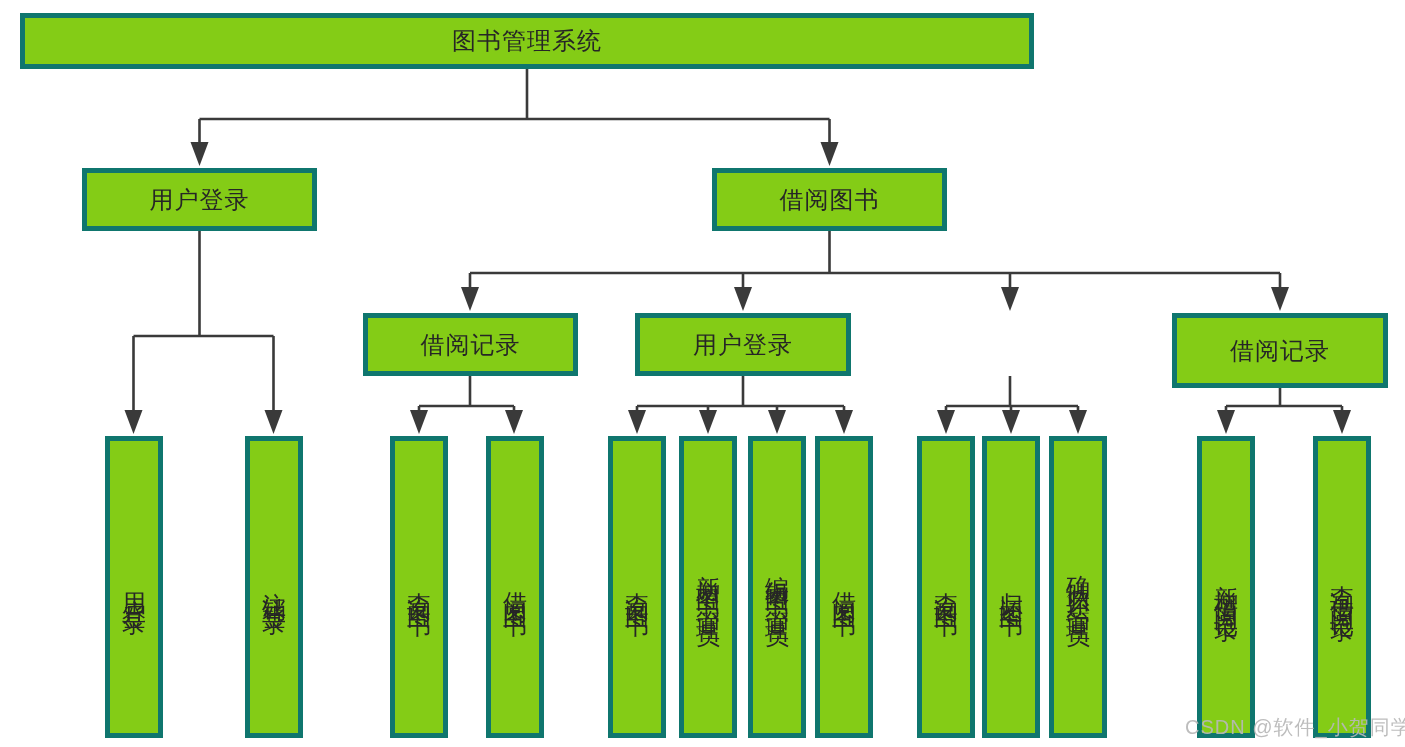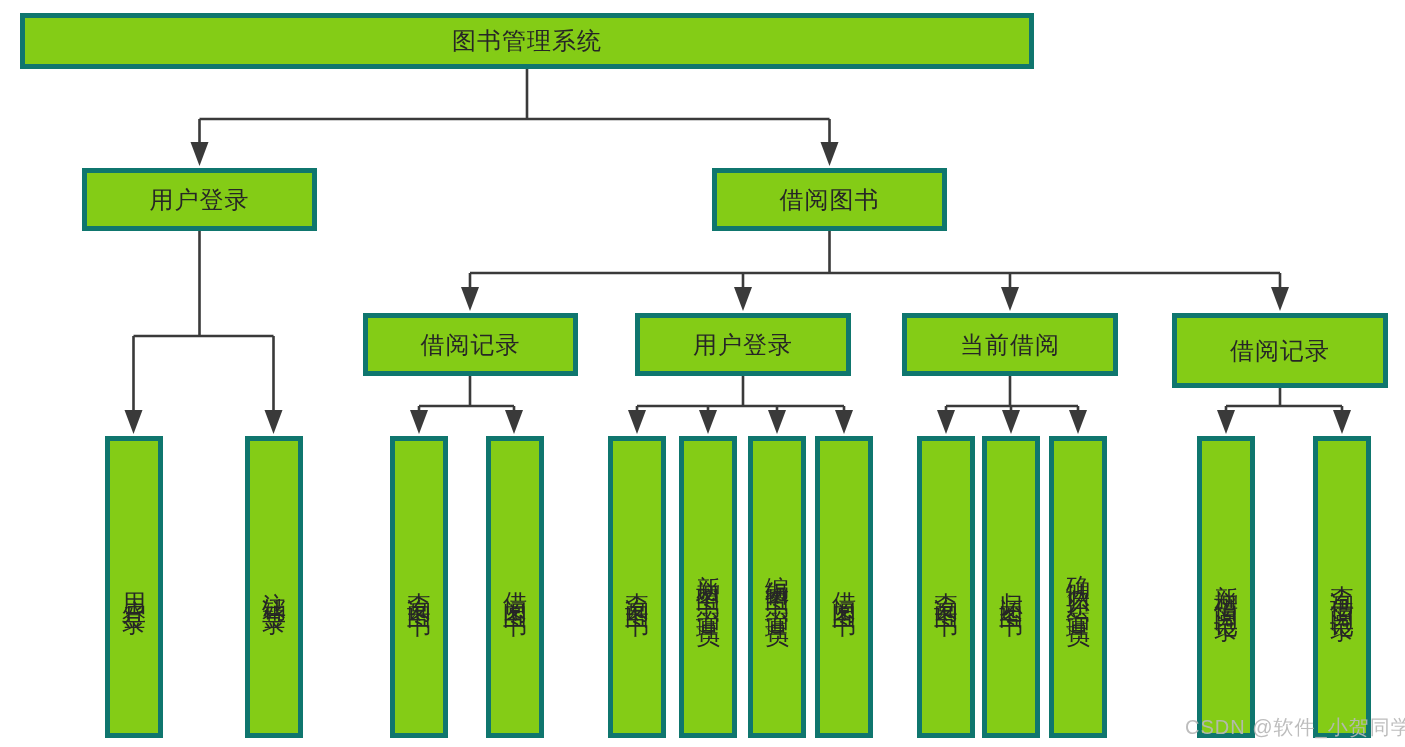--- a/index.html
+++ b/index.html
@@ -102,23 +102,20 @@
   <div class="box" style="left:712px;top:168px;width:235px;height:63px">
     <span class="htext">借阅图书</span>
   </div>
 
   <div class="box" style="left:363px;top:313px;width:215px;height:63px">
     <span class="htext">借阅记录</span>
   </div>
   <div class="box" style="left:635px;top:313px;width:216px;height:63px">
     <span class="htext">用户登录</span>
   </div>
-  <div class="box" style="left:902px;top:313px;width:216px;height:63px">
-    <span class="htext">当前借阅</span>
-  </div>
   <div class="box" style="left:1172px;top:313px;width:216px;height:75px">
     <span class="htext">借阅记录</span>
   </div>
 
   <div class="box" style="left:105px;top:436px;width:58px;height:302px">
     <span class="vtext">用户登录</span>
   </div>
   <div class="box" style="left:245px;top:436px;width:58px;height:302px">
     <span class="vtext">注销登录</span>
   </div>

